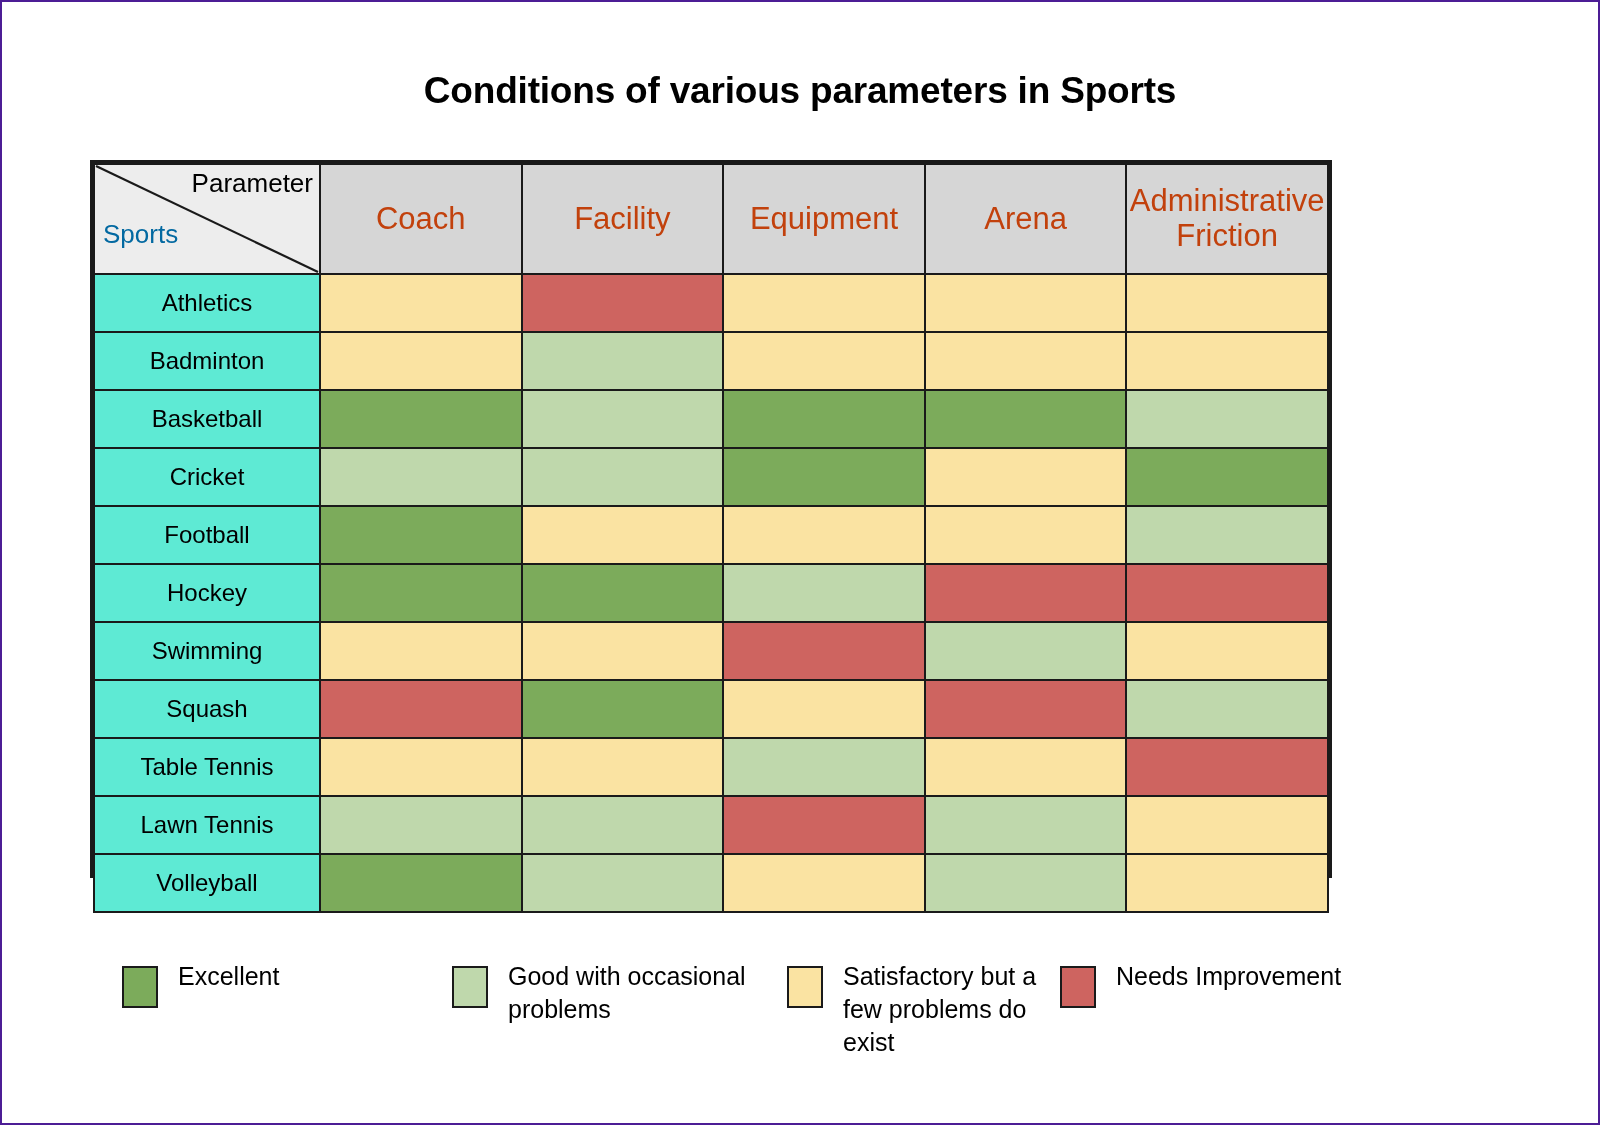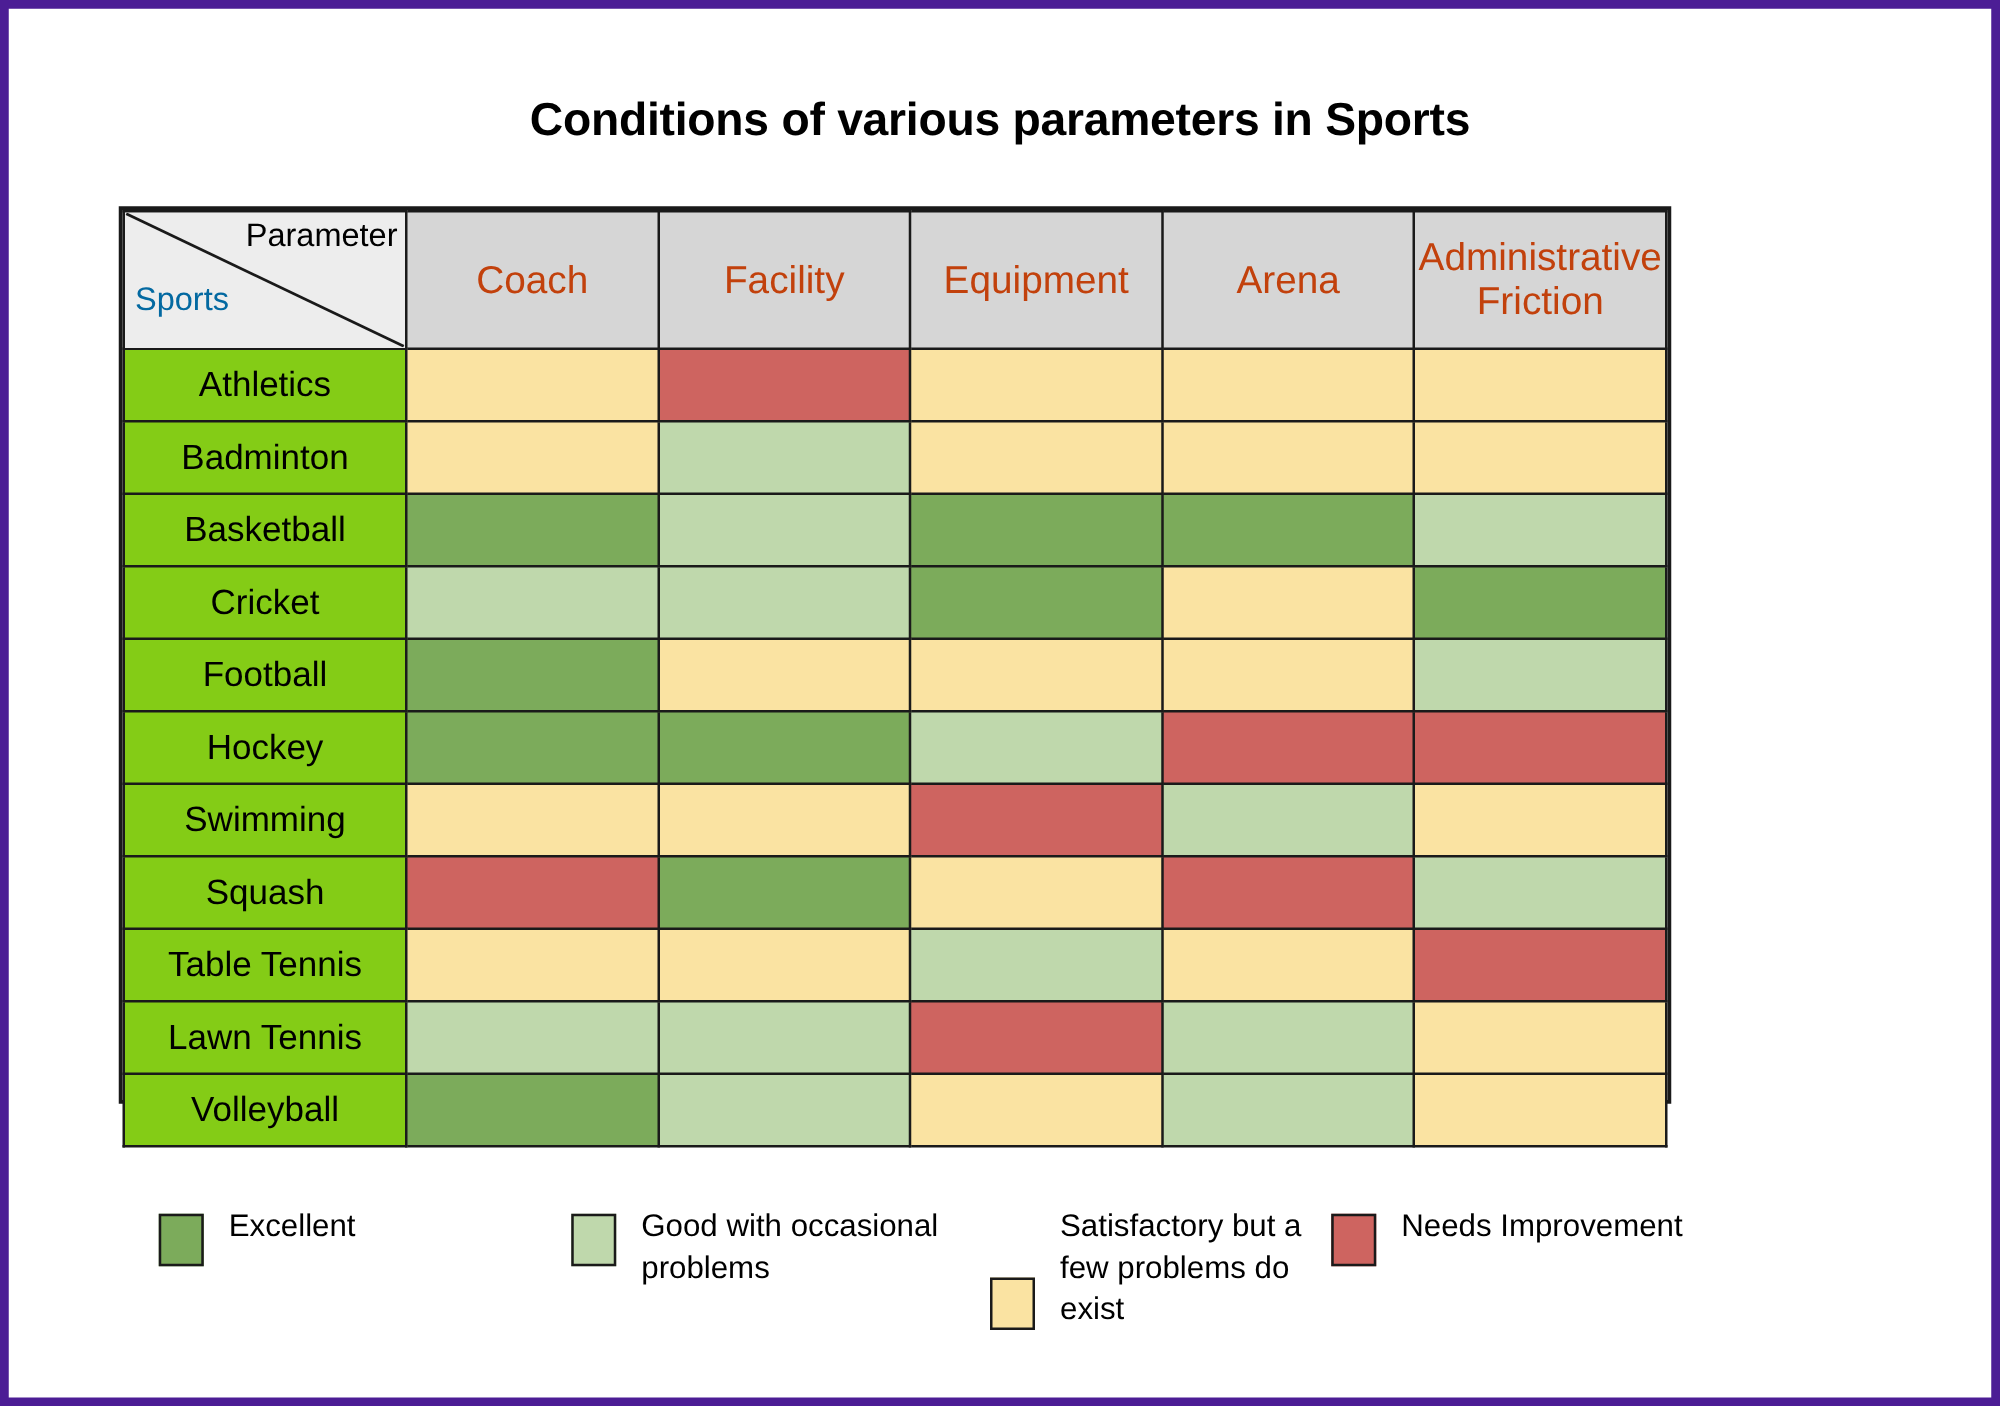--- a/index.html
+++ b/index.html
@@ -12,21 +12,21 @@
     height: 1125px;
     font-family: "Liberation Sans", sans-serif;
     overflow: hidden;
   }
 
   .page {
     position: relative;
     box-sizing: border-box;
     width: 1600px;
     height: 1125px;
-    border: 7px solid #4c1d95;
+    border: 2px solid #4c1d95;
     background: #ffffff;
   }
 
   
   .title {
     position: absolute;
     top: 68px;
     left: 0;
     width: 100%;
     text-align: center;
@@ -96,22 +96,22 @@
 
   th.colhead {
     background: #d6d6d6;
     font-size: 31px;
     color: #c2410c;
     line-height: 1.12;
     padding: 2px 4px;
   }
 
   td.rowhead {
-    background: #84cc16;
-    font-size: 28px;
+    background: #5eead4;
+    font-size: 24px;
     color: #000;
     height: 56px;
     padding: 0 4px;
   }
 
   td.cell {
     height: 56px;
   }
 
   .sw-excellent { background: #7cab5b; }
@@ -128,21 +128,21 @@
     display: flex;
     align-items: flex-start;
   }
   .legend-item {
     display: flex;
     align-items: flex-start;
     flex: 0 0 auto;
   }
   .legend-item.it0 { width: 330px; }
   .legend-item.it1 { width: 335px; }
-  .legend-item.it2 { width: 273px; align-items: flex-end; }
+  .legend-item.it2 { width: 273px; }
   .legend-item.it3 { width: 330px; }
 
   .legend-swatch {
     width: 36px;
     height: 42px;
     border: 2px solid #1a1a1a;
     box-sizing: border-box;
     flex: 0 0 auto;
     margin-top: 6px;
   }

